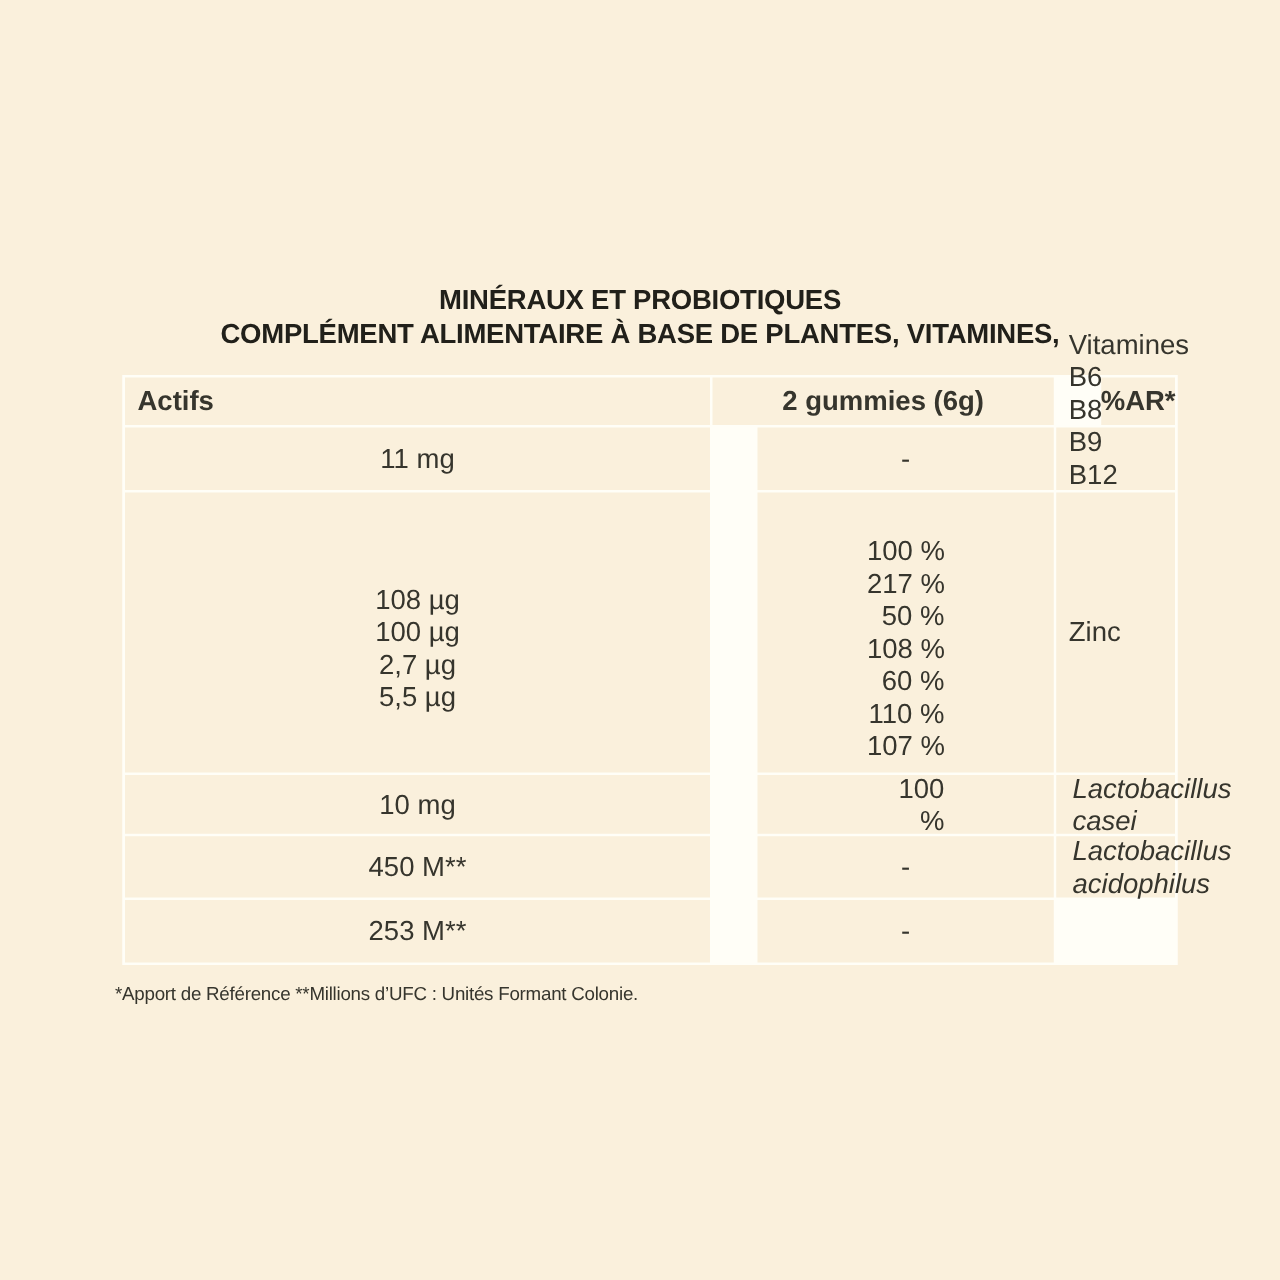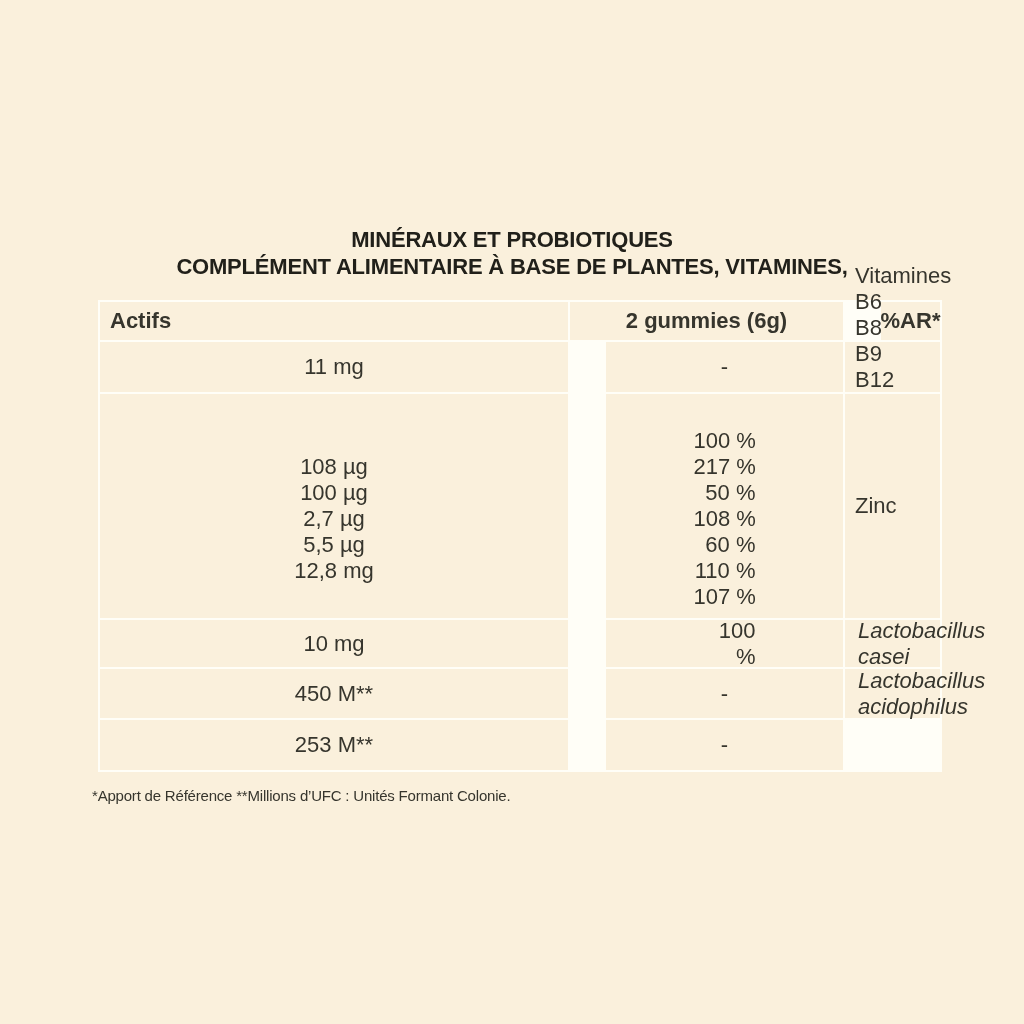--- a/index.html
+++ b/index.html
@@ -114,21 +114,20 @@
     <div class="vline">C</div>
     <div class="vline">D</div>
     <div class="vline">E</div>
   </div>
   <div class="cell c2 vblock">
     <div class="vline"></div>
     <div class="vline">108 µg</div>
     <div class="vline">100 µg</div>
     <div class="vline">2,7 µg</div>
     <div class="vline">5,5 µg</div>
-    <div class="vline">12,8 mg</div>
   </div>
   <div class="cell c3 vblock">
     <div class="vline"></div>
     <div class="vline"><span class="ar-box">100 %</span></div>
     <div class="vline"><span class="ar-box">217 %</span></div>
     <div class="vline"><span class="ar-box">50 %</span></div>
     <div class="vline"><span class="ar-box">108 %</span></div>
     <div class="vline"><span class="ar-box">60 %</span></div>
     <div class="vline"><span class="ar-box">110 %</span></div>
     <div class="vline"><span class="ar-box">107 %</span></div>

